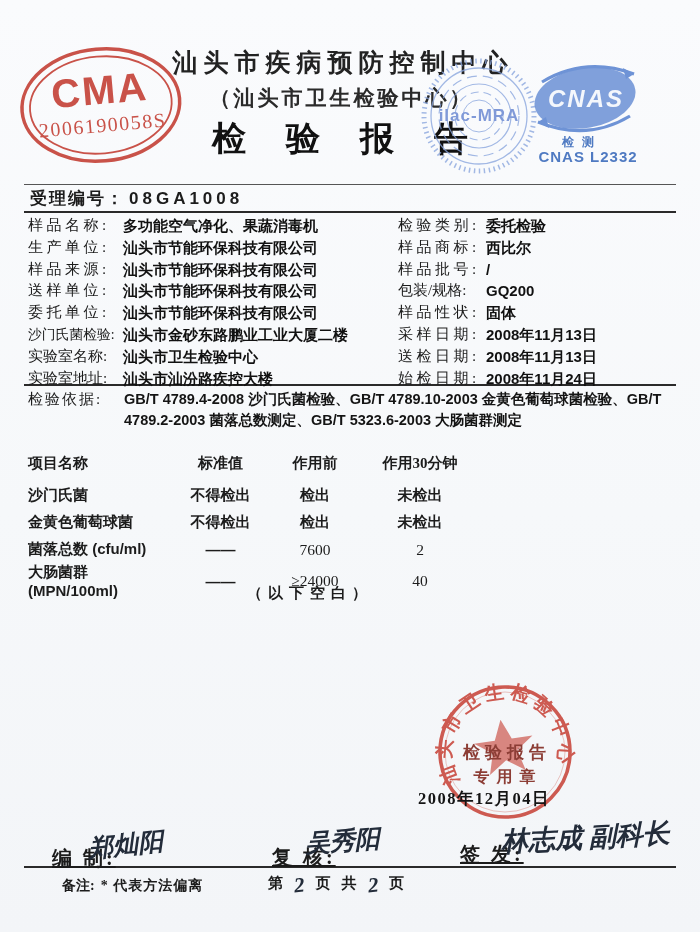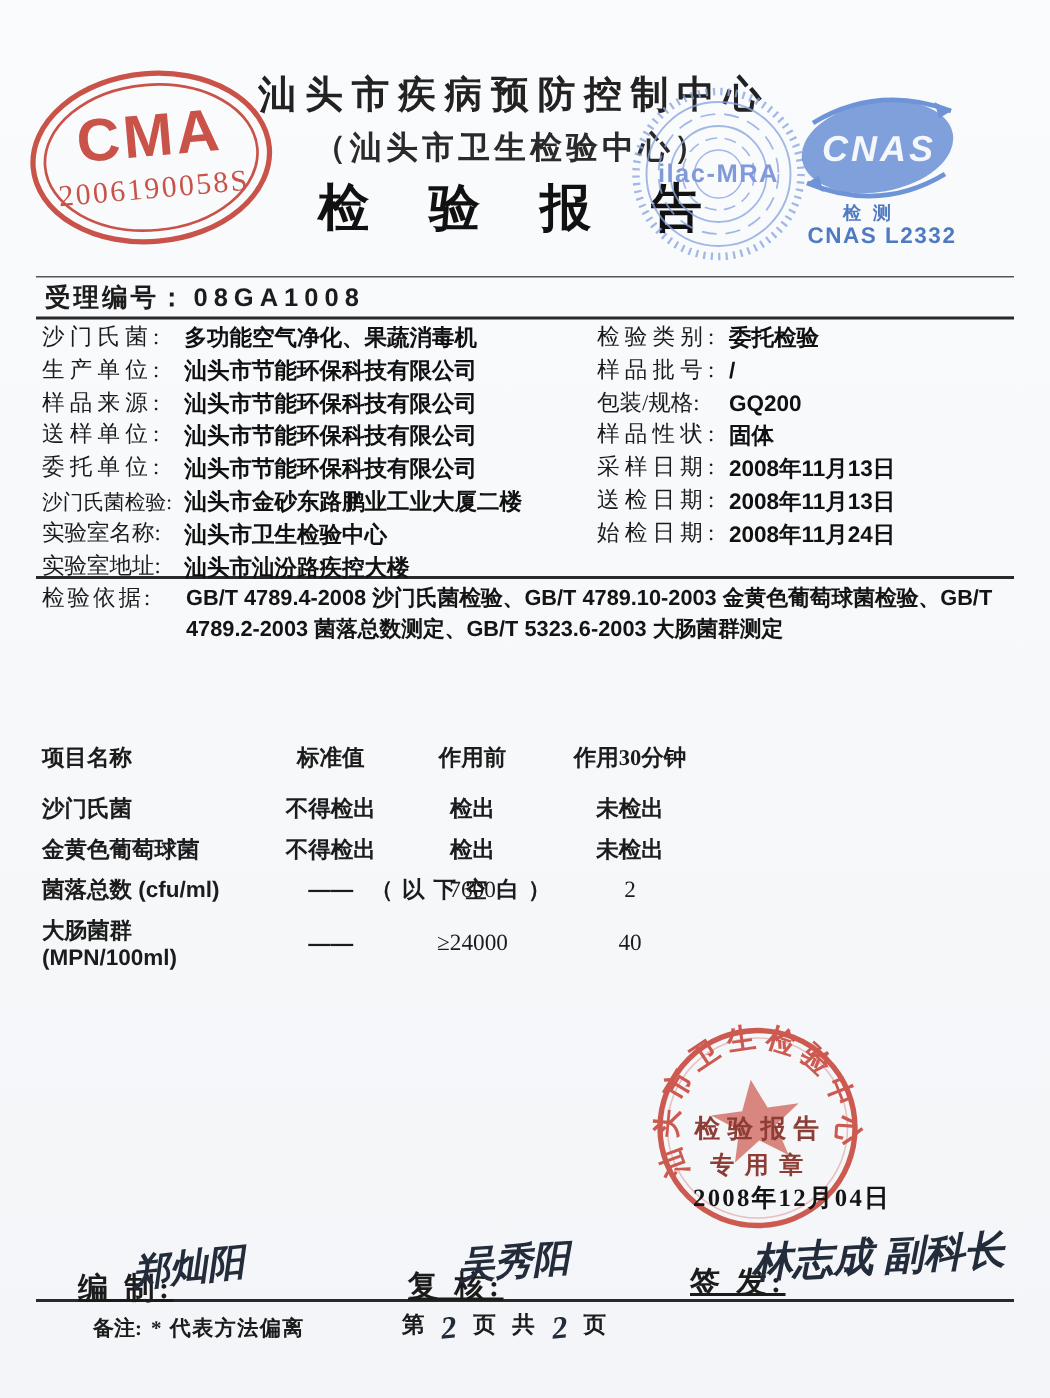--- a/index.html
+++ b/index.html
@@ -64,35 +64,35 @@
   
   .basis{position:absolute;top:389px;left:28px;width:650px;display:flex;font-size:14.5px;line-height:21px;}
   .basis-label{flex:0 0 96px;letter-spacing:2px;font-size:15px;}
   .basis-value{font-family:"Liberation Sans",sans-serif;font-weight:600;color:#141414;width:552px;}
 
   
   .results{position:absolute;top:448px;left:28px;width:460px;
            font-family:"Liberation Sans",sans-serif;font-size:15px;}
   .trow{display:grid;grid-template-columns:150px 85px 104px 106px;align-items:center;height:27px;}
   .thead{height:30px;margin-bottom:4px;font-weight:600;font-family:"Liberation Serif",serif;}
-  .cell{text-align:center;font-weight:600;margin-top:48px;}
+  .cell{text-align:center;font-weight:600;}
   .cell.c0{text-align:left;font-weight:600;}
   .cell.num{font-family:"Liberation Serif",serif;font-weight:400;font-size:15.5px;}
   .endnote{position:absolute;top:584px;left:90px;width:440px;text-align:center;
            font-size:15px;font-weight:600;letter-spacing:6px;}
 
   
   .seal{position:absolute;left:424px;top:672px;width:162px;height:162px;opacity:.88;}
   .seal-ring{fill:none;stroke:#c8453a;stroke-width:3.6;}
   .seal-ring2{fill:none;stroke:#c8453a;stroke-width:1;opacity:.35;}
   .seal-ringtext{font-size:19px;font-weight:700;fill:#c8453a;letter-spacing:5px;}
   .seal-star{fill:#c8453a;opacity:.72;}
   .seal-line1{font-size:17px;font-weight:700;fill:#7e241b;letter-spacing:5px;}
   .seal-line2{font-size:16px;font-weight:700;fill:#7e241b;letter-spacing:7px;}
-  .seal-date{position:absolute;left:462px;top:788px;font-size:16.5px;font-weight:700;
+  .seal-date{position:absolute;left:418px;top:788px;font-size:16.5px;font-weight:700;
              letter-spacing:1.5px;color:#141414;}
 
   
   .sig-label{position:absolute;font-size:20px;font-weight:600;letter-spacing:3px;color:#1b1b1b;text-decoration:underline;}
   .hw{position:absolute;font-style:italic;font-weight:700;color:#232c3a;white-space:nowrap;
       transform-origin:left bottom;z-index:3;}
   .hw1{left:90px;top:832px;font-size:25px;transform:rotate(-6deg);}
   .hw2{left:306px;top:827px;font-size:25px;transform:rotate(-4deg);}
   .hw3{left:502px;top:824px;font-size:27px;transform:rotate(-3deg);}
   .note-row{position:absolute;top:877px;left:42px;font-size:14px;font-weight:600;margin-left:20px;}
@@ -144,32 +144,33 @@
   <div class="rule rule-top"></div>
   <div class="rule rule-acc"></div>
   <div class="rule rule-basis"></div>
   <div class="rule rule-footer"></div>
 
   <div class="acceptance">
     <span class="acc-label">受理编号：</span><span class="acc-value">08GA1008</span>
   </div>
 
   <div class="info-col info-left">
-    <div class="info-row"><span class="ilbl sp4">沙门氏菌:</span><span class="ival">多功能空气净化、果蔬消毒机</span></div>
+    <div class="info-row"><span class="ilbl sp4">样品名称:</span><span class="ival">多功能空气净化、果蔬消毒机</span></div>
     <div class="info-row"><span class="ilbl sp4">生产单位:</span><span class="ival">汕头市节能环保科技有限公司</span></div>
     <div class="info-row"><span class="ilbl sp4">样品来源:</span><span class="ival">汕头市节能环保科技有限公司</span></div>
     <div class="info-row"><span class="ilbl sp4">送样单位:</span><span class="ival">汕头市节能环保科技有限公司</span></div>
     <div class="info-row"><span class="ilbl sp4">委托单位:</span><span class="ival">汕头市节能环保科技有限公司</span></div>
     <div class="info-row"><span class="ilbl sp0 long">沙门氏菌检验:</span><span class="ival">汕头市金砂东路鹏业工业大厦二楼</span></div>
     <div class="info-row"><span class="ilbl sp0">实验室名称:</span><span class="ival">汕头市卫生检验中心</span></div>
     <div class="info-row"><span class="ilbl sp0">实验室地址:</span><span class="ival">汕头市汕汾路疾控大楼</span></div>
   </div>
 
   <div class="info-col info-right">
     <div class="info-row"><span class="ilbl sp4">检验类别:</span><span class="ival">委托检验</span></div>
+    <div class="info-row"><span class="ilbl sp4">样品商标:</span><span class="ival">西比尔</span></div>
     <div class="info-row"><span class="ilbl sp4">样品批号:</span><span class="ival">/</span></div>
     <div class="info-row"><span class="ilbl sp0">包装/规格:</span><span class="ival">GQ200</span></div>
     <div class="info-row"><span class="ilbl sp4">样品性状:</span><span class="ival">固体</span></div>
     <div class="info-row"><span class="ilbl sp4">采样日期:</span><span class="ival">2008年11月13日</span></div>
     <div class="info-row"><span class="ilbl sp4">送检日期:</span><span class="ival">2008年11月13日</span></div>
     <div class="info-row"><span class="ilbl sp4">始检日期:</span><span class="ival">2008年11月24日</span></div>
   </div>
 
   <div class="basis">
     <span class="basis-label">检验依据:</span>

